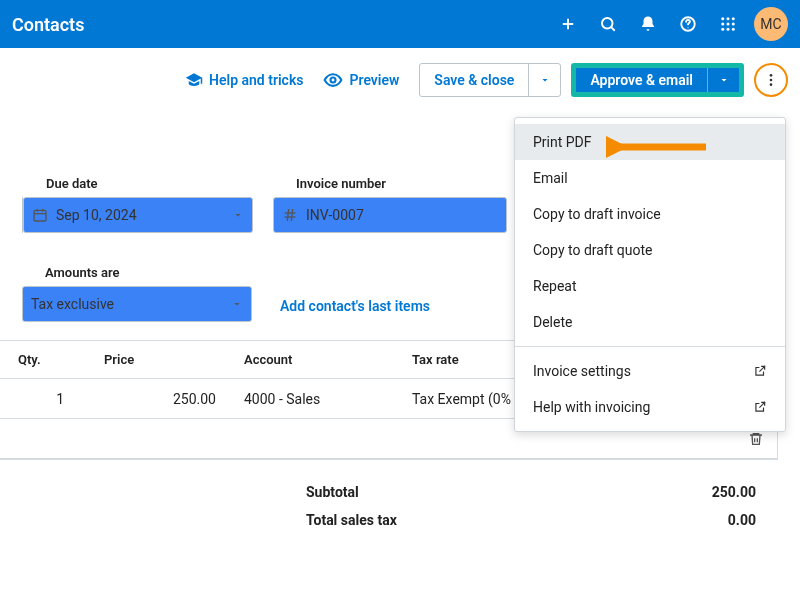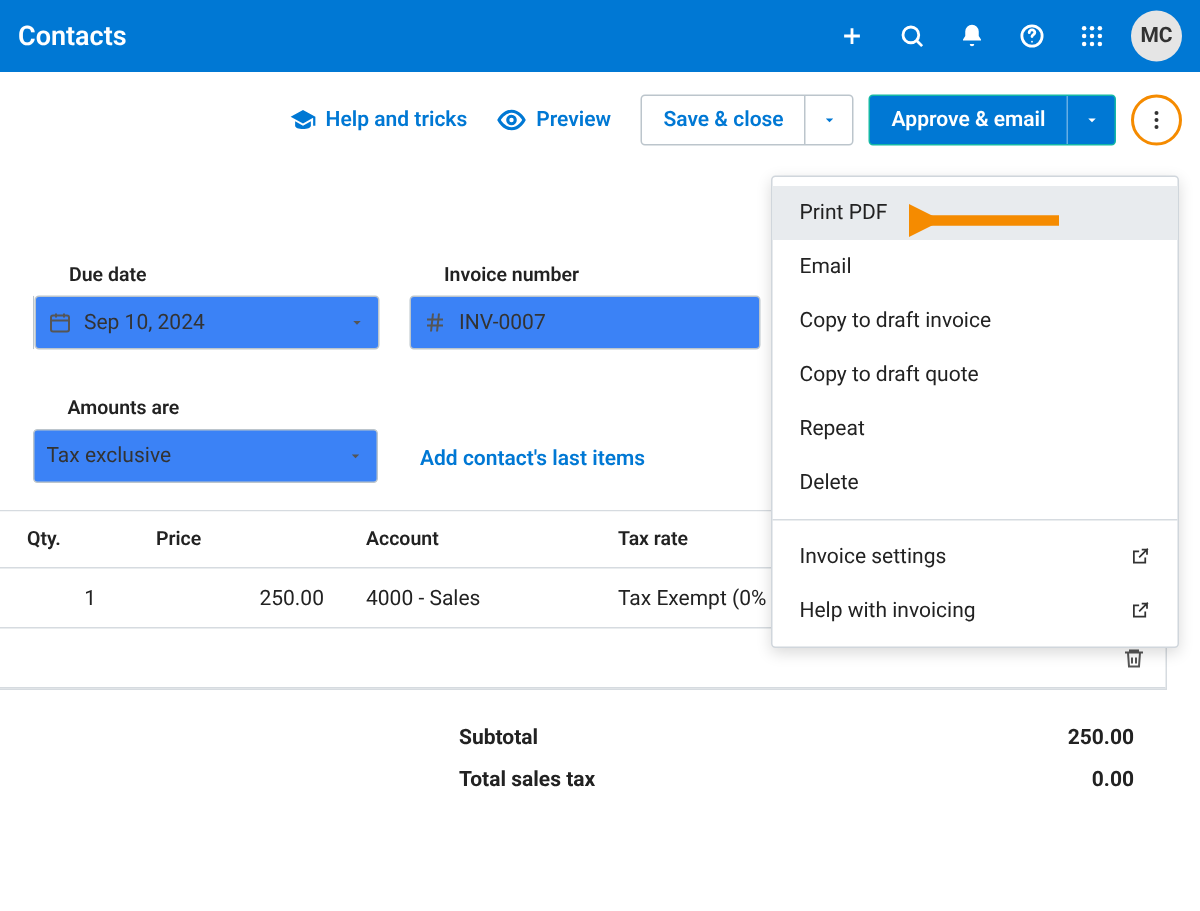--- a/index.html
+++ b/index.html
@@ -2,29 +2,29 @@
 <html><head>
 <meta charset="utf-8">
 <style>
 * { box-sizing: border-box; margin: 0; padding: 0; font-family: -apple-system, BlinkMacSystemFont, "Segoe UI", Roboto, Helvetica, Arial, sans-serif; }
 body { width: 800px; height: 607px; overflow: hidden; background: #fff; }
 
 .topbar { background: #0078d4; height: 48px; display: flex; align-items: center; padding: 0 12px; color: #fff; }
 .topbar-title { font-size: 18px; font-weight: 600; }
 .topbar-spacer { flex: 1; }
 .topbar-icon { width: 40px; height: 40px; display: flex; align-items: center; justify-content: center; cursor: pointer; }
-.avatar { width: 34px; height: 34px; border-radius: 50%; background: #e5e5e5; display: flex; align-items: center; justify-content: center; font-size: 14px; font-weight: 700; color: #333; margin-left: 6px; }
+.avatar { width: 34px; height: 34px; border-radius: 50%; background: #fdba74; display: flex; align-items: center; justify-content: center; font-size: 14px; font-weight: 400; color: #333; margin-left: 6px; }
 
 .actionbar { height: 64px; display: flex; align-items: center; justify-content: flex-end; padding: 0 12px; gap: 10px; border-bottom: 1px solid transparent; }
 .link-action { color: #0078d4; font-size: 14px; font-weight: 600; display: flex; align-items: center; gap: 6px; margin-right: 10px; cursor: pointer; }
 .btn { height: 34px; border-radius: 3px; font-size: 14px; font-weight: 600; display: flex; align-items: center; cursor: pointer; }
 .btn-outline { border: 1px solid #bcc5cc; background: #fff; color: #0078d4; }
 .btn-outline .btn-label { padding: 0 14px; }
 .btn-outline .chevron { border-left: 1px solid #bcc5cc; width: 32px; height: 100%; display: flex; align-items: center; justify-content: center; color: #0078d4; }
-.btn-primary { border: 1px solid #14b8a6; background: #0078d4; color: #fff; }
+.btn-primary { border: 5px solid #14b8a6; background: #0078d4; color: #fff; }
 .btn-primary .btn-label { padding: 0 14px; }
 .btn-primary .chevron { border-left: 1px solid rgba(255,255,255,.4); width: 32px; height: 100%; display: flex; align-items: center; justify-content: center; }
 .more-btn { width: 34px; height: 34px; border-radius: 50%; border: 2px solid #f58b00; display: flex; align-items: center; justify-content: center; color: #333; cursor: pointer; }
 
 .content { padding: 18px 22px 0 0; }
 .fields-row { display: flex; gap: 20px; margin-left: 22px; }
 .field { display: flex; flex-direction: column; gap: 6px; }
 .field-label { font-size: 13px; font-weight: 600; color: #222; padding-left: 23px; }
 .input-wrap { border: 1px solid #bcc5cc; border-radius: 3px; height: 36px; display: flex; align-items: center; padding: 0 8px; gap: 8px; font-size: 14px; color: #333; background: #3b82f6; }
 .input-wrap .chev { margin-left: auto; color: #555; }

